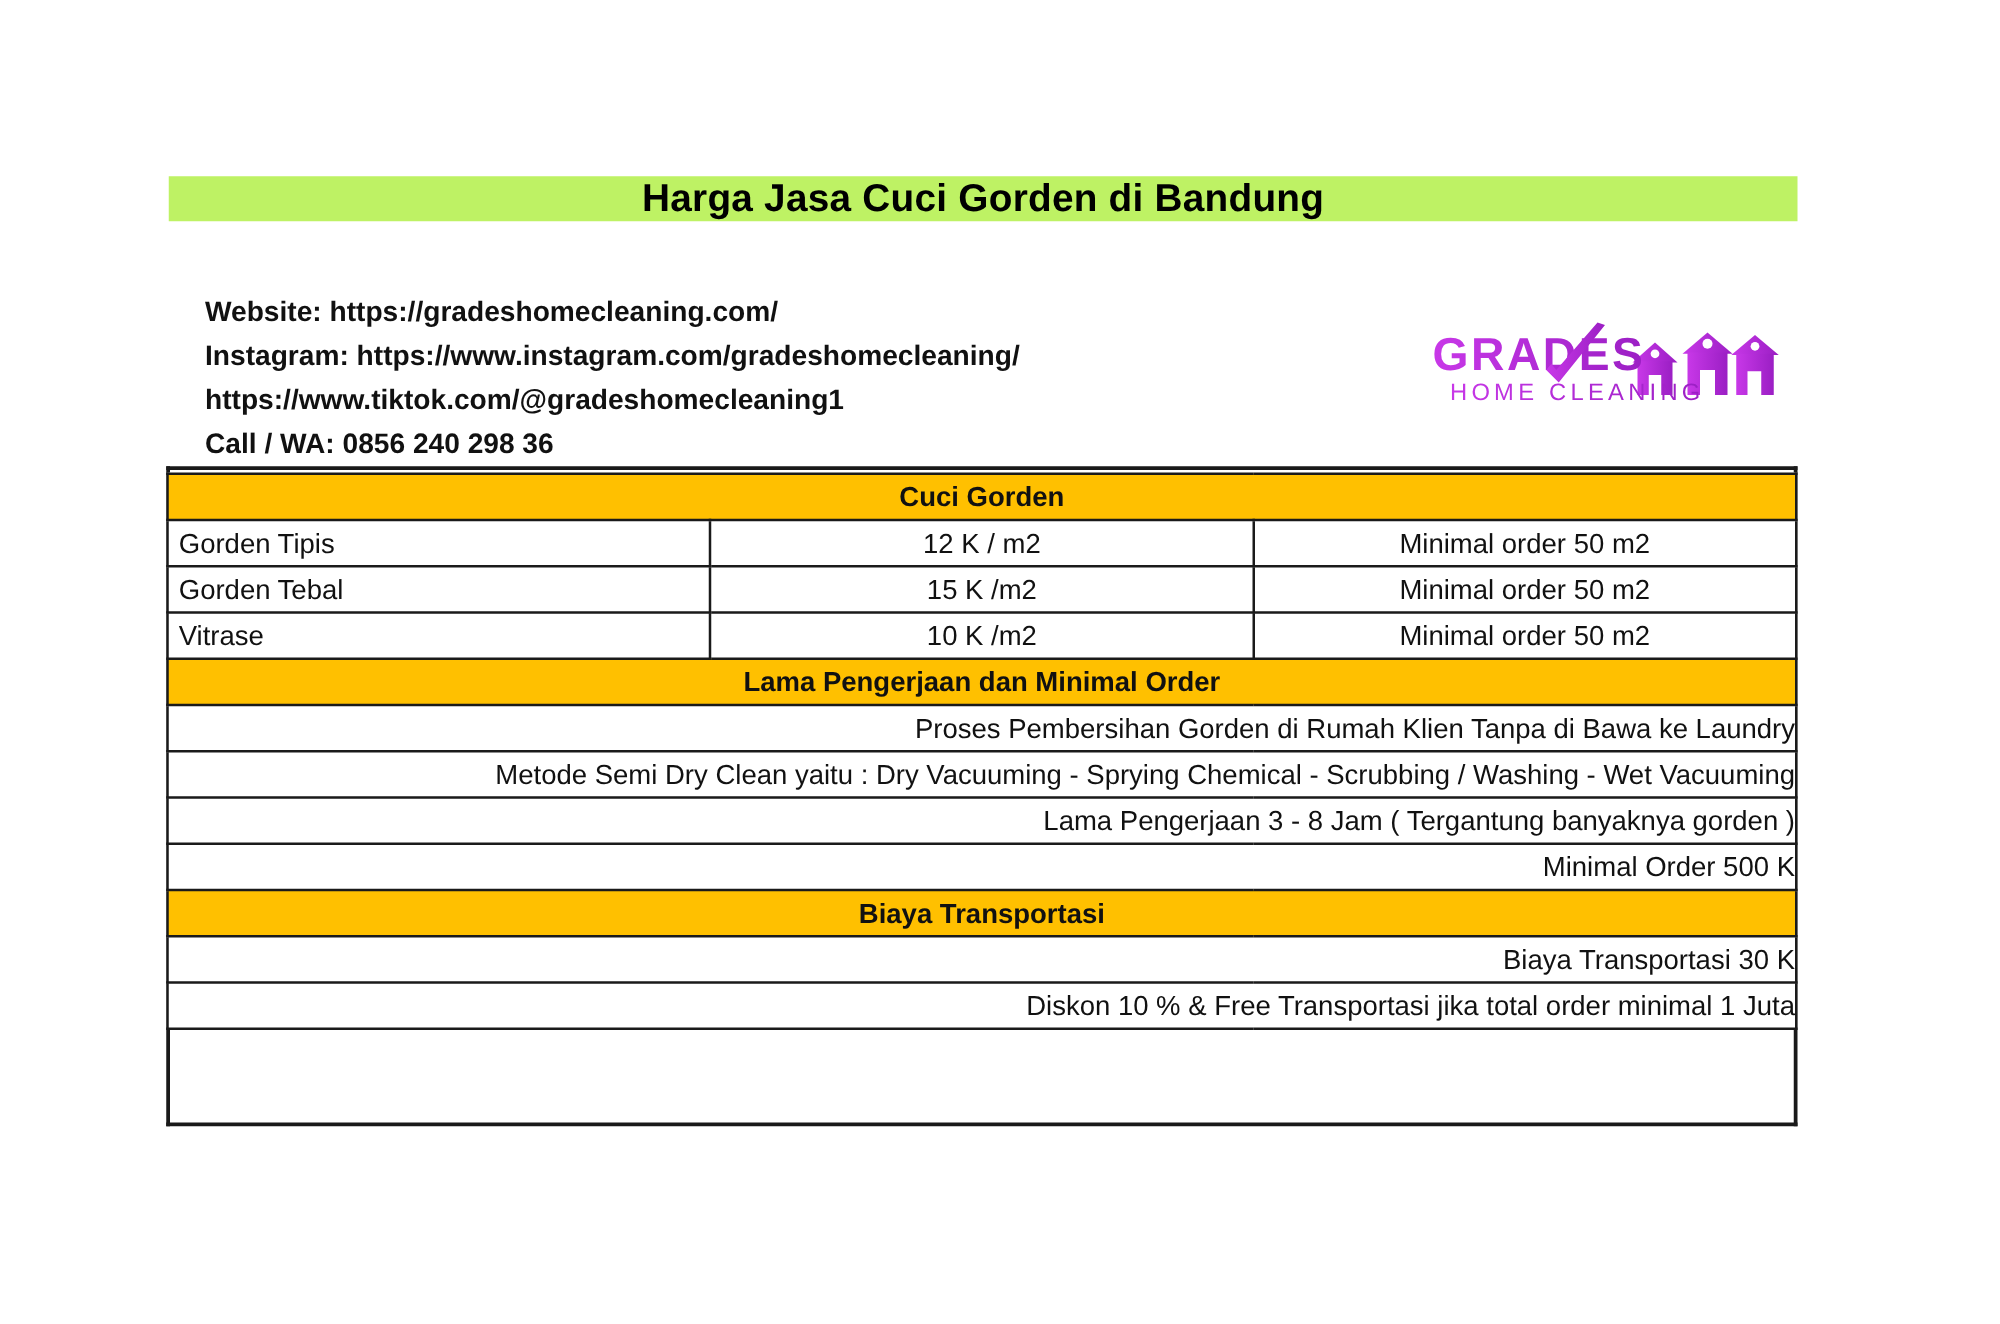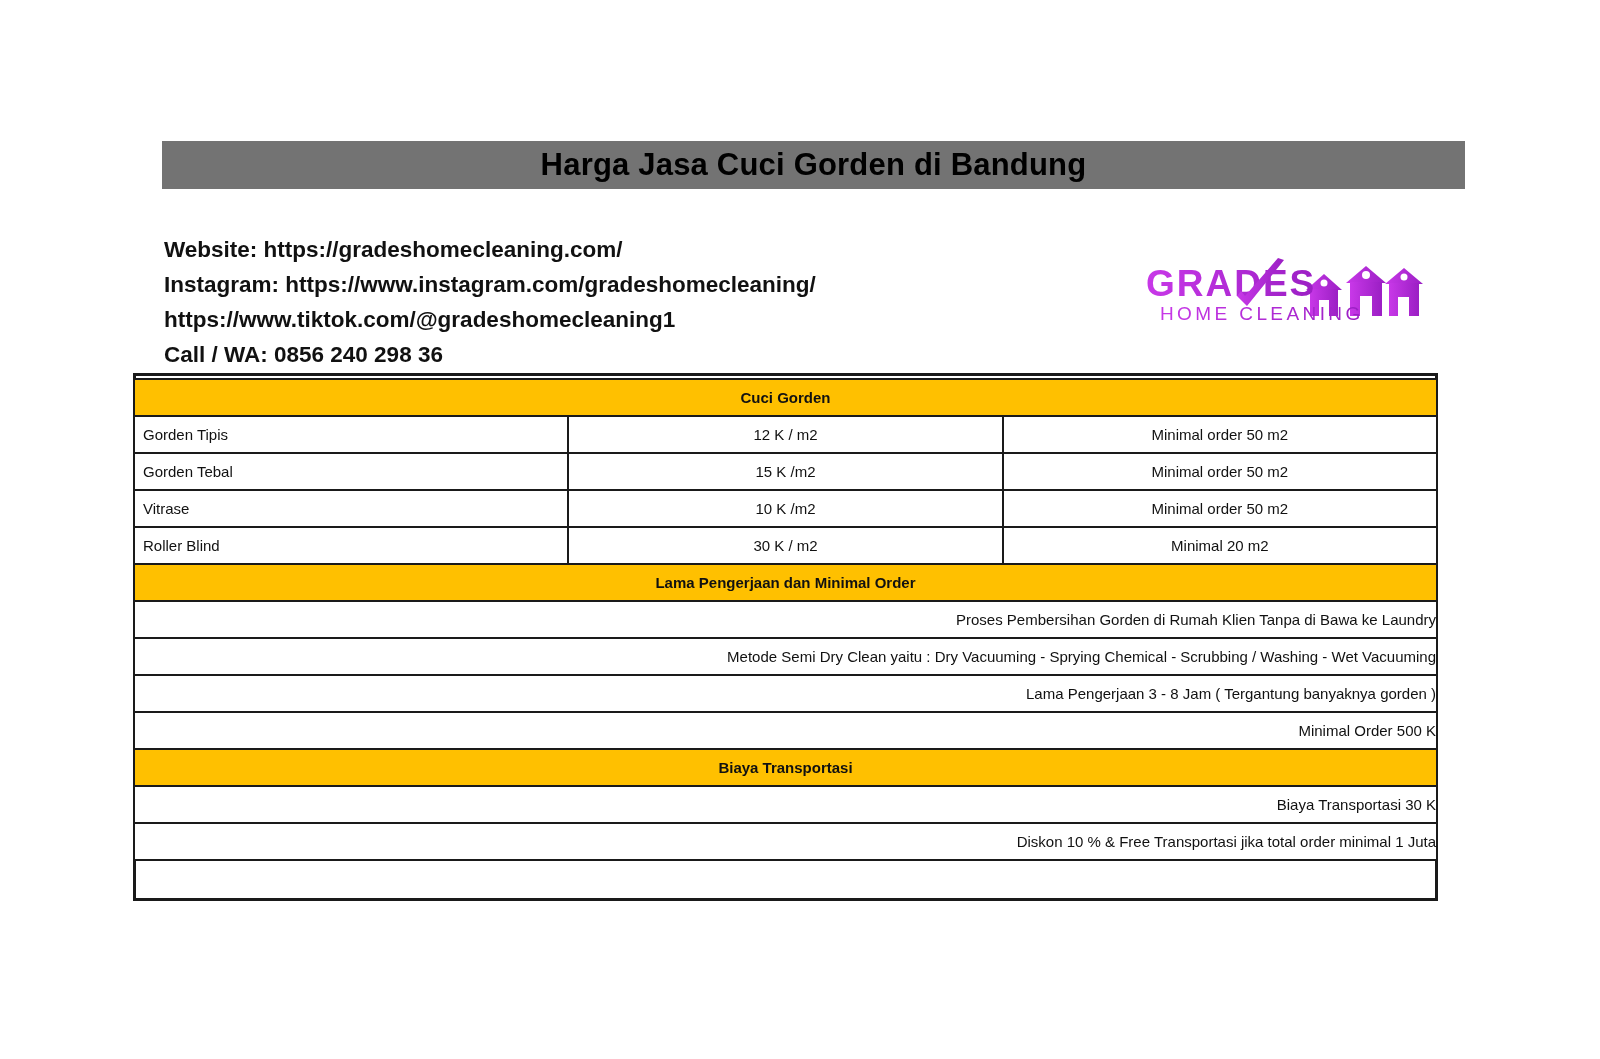--- a/index.html
+++ b/index.html
@@ -24,26 +24,25 @@
     height: 1059px;
     background: #ffffff;
   }
 
   
   .title-banner {
     position: absolute;
     left: 135px;
     top: 141px;
     width: 1303px;
-    height: 48px;
-    background: #737373;
+    height: 36px;
+    background: #bef264;
     display: flex;
     align-items: center;
     justify-content: center;
-    margin-left: 27px;
   }
   .title-banner .title-text {
     font-size: 31px;
     font-weight: bold;
     color: #000000;
     letter-spacing: 0.2px;
     white-space: nowrap;
   }
 
   
@@ -80,21 +79,21 @@
     top: 378px;
     width: 1305px;
     border-collapse: collapse;
     table-layout: fixed;
     background: #ffffff;
   }
   .price-table td {
     border: 2px solid #1a1a1a;
     padding: 0;
     height: 37px;
-    font-size: 15px;
+    font-size: 22px;
     color: #111111;
     vertical-align: middle;
     box-sizing: border-box;
   }
   .frame-top, .frame-bottom {
     position: absolute;
     left: 133px;
     width: 1305px;
     height: 3px;
     background: #1a1a1a;
@@ -194,25 +193,20 @@
       <tr>
         <td class="c-name">Gorden Tebal</td>
         <td class="c-price">15 K /m2</td>
         <td class="c-note">Minimal order 50 m2</td>
       </tr>
       <tr>
         <td class="c-name">Vitrase</td>
         <td class="c-price">10 K /m2</td>
         <td class="c-note">Minimal order 50 m2</td>
       </tr>
-      <tr>
-        <td class="c-name">Roller Blind</td>
-        <td class="c-price">30 K / m2</td>
-        <td class="c-note">Minimal 20 m2</td>
-      </tr>
 
       <tr>
         <td class="sec-head" colspan="3">Lama Pengerjaan dan Minimal Order</td>
       </tr>
       <tr>
         <td class="full" colspan="3">Proses Pembersihan Gorden di Rumah Klien Tanpa di Bawa ke Laundry</td>
       </tr>
       <tr>
         <td class="full nowrap" colspan="3">Metode Semi Dry Clean yaitu : Dry Vacuuming - Sprying Chemical - Scrubbing / Washing - Wet Vacuuming</td>
       </tr>

